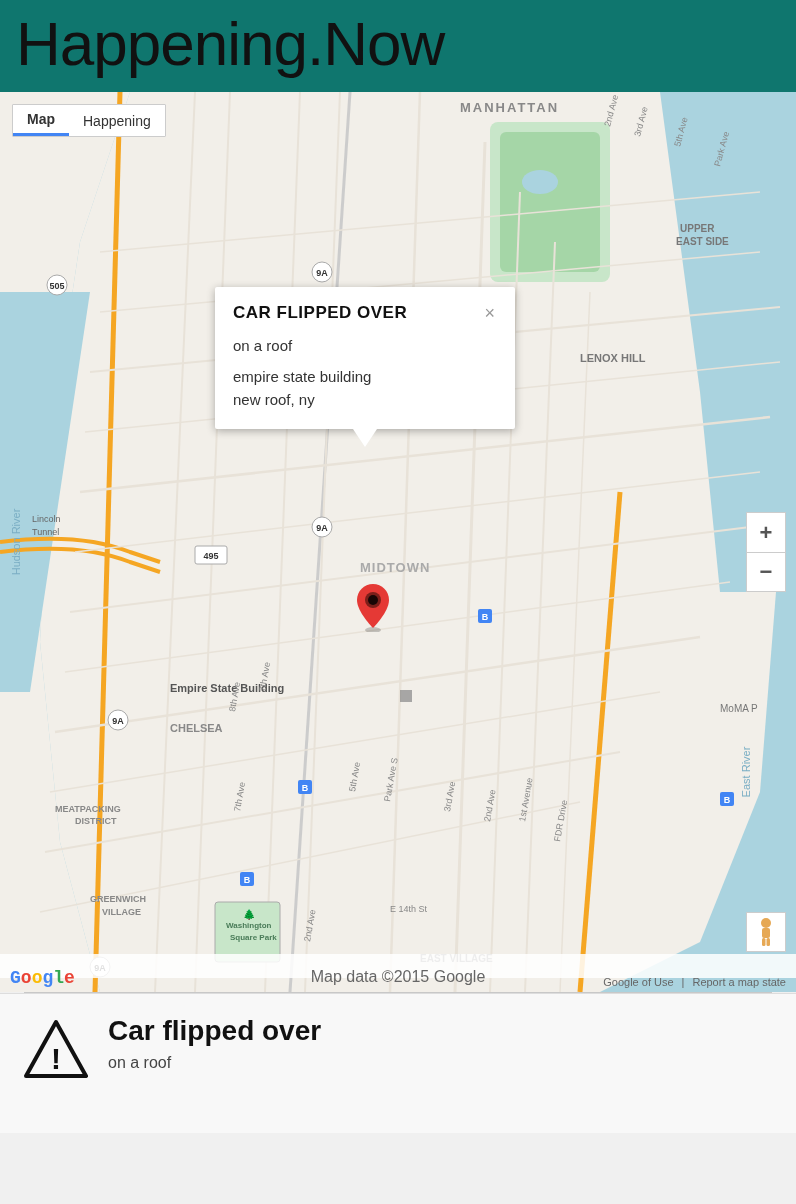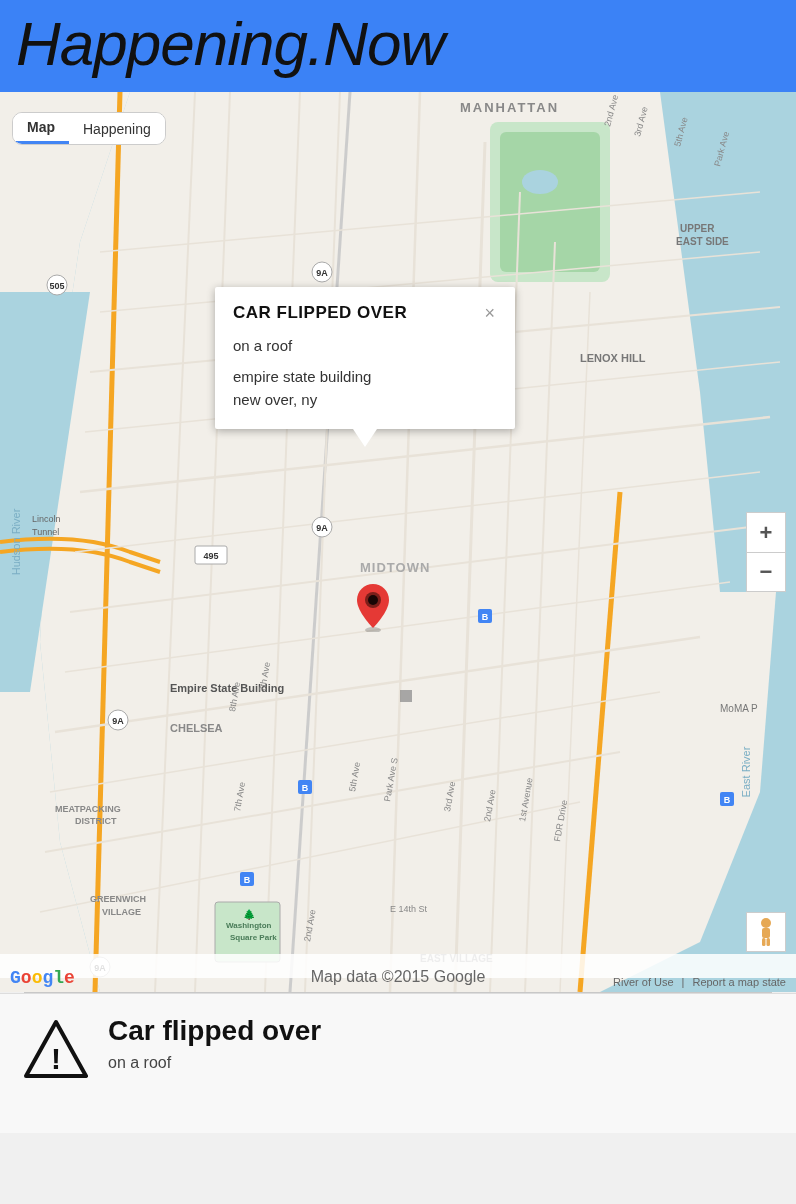--- a/index.html
+++ b/index.html
@@ -6,23 +6,22 @@
     body {
       width: 796px;
       min-height: 1204px;
       background: #f0f0f0;
       font-family: Arial, sans-serif;
       overflow-x: hidden;
     }
 
     
     #header {
-      background: #3b82f6;
+      background: #0f766e;
       padding: 10px 16px 14px 16px;
-      font-style: italic;
     }
     #app-title {
       font-size: 62px;
       font-weight: 300;
       color: #111;
       letter-spacing: -1px;
       line-height: 1.1;
     }
 
     
@@ -37,25 +36,25 @@
     
     #map-bg {
       position: absolute;
       top: 0; left: 0;
       width: 100%; height: 100%;
     }
 
     
     #map-toggle {
       position: absolute;
-      top: 20px;
+      top: 12px;
       left: 12px;
       display: flex;
       border: 1px solid #ccc;
-      border-radius: 10px;
+      border-radius: 1px;
       overflow: hidden;
       background: white;
       z-index: 10;
     }
     .map-toggle-btn {
       padding: 6px 14px;
       font-size: 14px;
       cursor: pointer;
       background: white;
       color: #333;
@@ -413,21 +412,21 @@
   </div>
 
   <div id="info-popup">
     <div id="popup-title-row">
       <span id="popup-title">CAR FLIPPED OVER</span>
       <button id="popup-close">×</button>
     </div>
     <div id="popup-desc">on a roof</div>
     <div id="popup-address">
       <span>empire state building</span><br>
-      <span>new over, ny</span>
+      <span>new roof, ny</span>
     </div>
   </div>
 
   <div id="map-pin">
     <svg width="36" height="50" viewBox="0 0 36 50" xmlns="http://www.w3.org/2000/svg">
       <ellipse cx="18" cy="48" rx="8" ry="3" fill="rgba(0,0,0,0.2)"></ellipse>
       <path d="M18 2 C9 2 2 9 2 18 C2 30 18 46 18 46 C18 46 34 30 34 18 C34 9 27 2 18 2Z" fill="#e53935"></path>
       <circle cx="18" cy="18" r="8" fill="#7b1f1a"></circle>
       <circle cx="18" cy="18" r="5" fill="#000" opacity="0.8"></circle>
     </svg>
@@ -450,21 +449,21 @@
     </svg>
   </div>
 
   <div id="google-logo">
     <span style="font-family:Liberation Mono, monospace; font-size:18px; font-weight:bold;">
       <span class="g-blue">G</span><span class="g-red">o</span><span class="g-yellow">o</span><span class="g-blue">g</span><span class="g-green">l</span><span class="g-red">e</span>
     </span>
   </div>
   <div id="map-data-text">Map data ©2015 Google</div>
   <div id="map-links">
-    <a href="#">River of Use</a>
+    <a href="#">Google of Use</a>
     <span>|</span>
     <a href="#">Report a map state</a>
   </div>
 </div>
 
 <div id="separator"></div>
 
 <div id="bottom-card">
   <svg id="warning-icon" viewBox="0 0 64 64" xmlns="http://www.w3.org/2000/svg">
     <polygon points="32,4 62,58 2,58" fill="none" stroke="#111" stroke-width="4" stroke-linejoin="round"></polygon>

